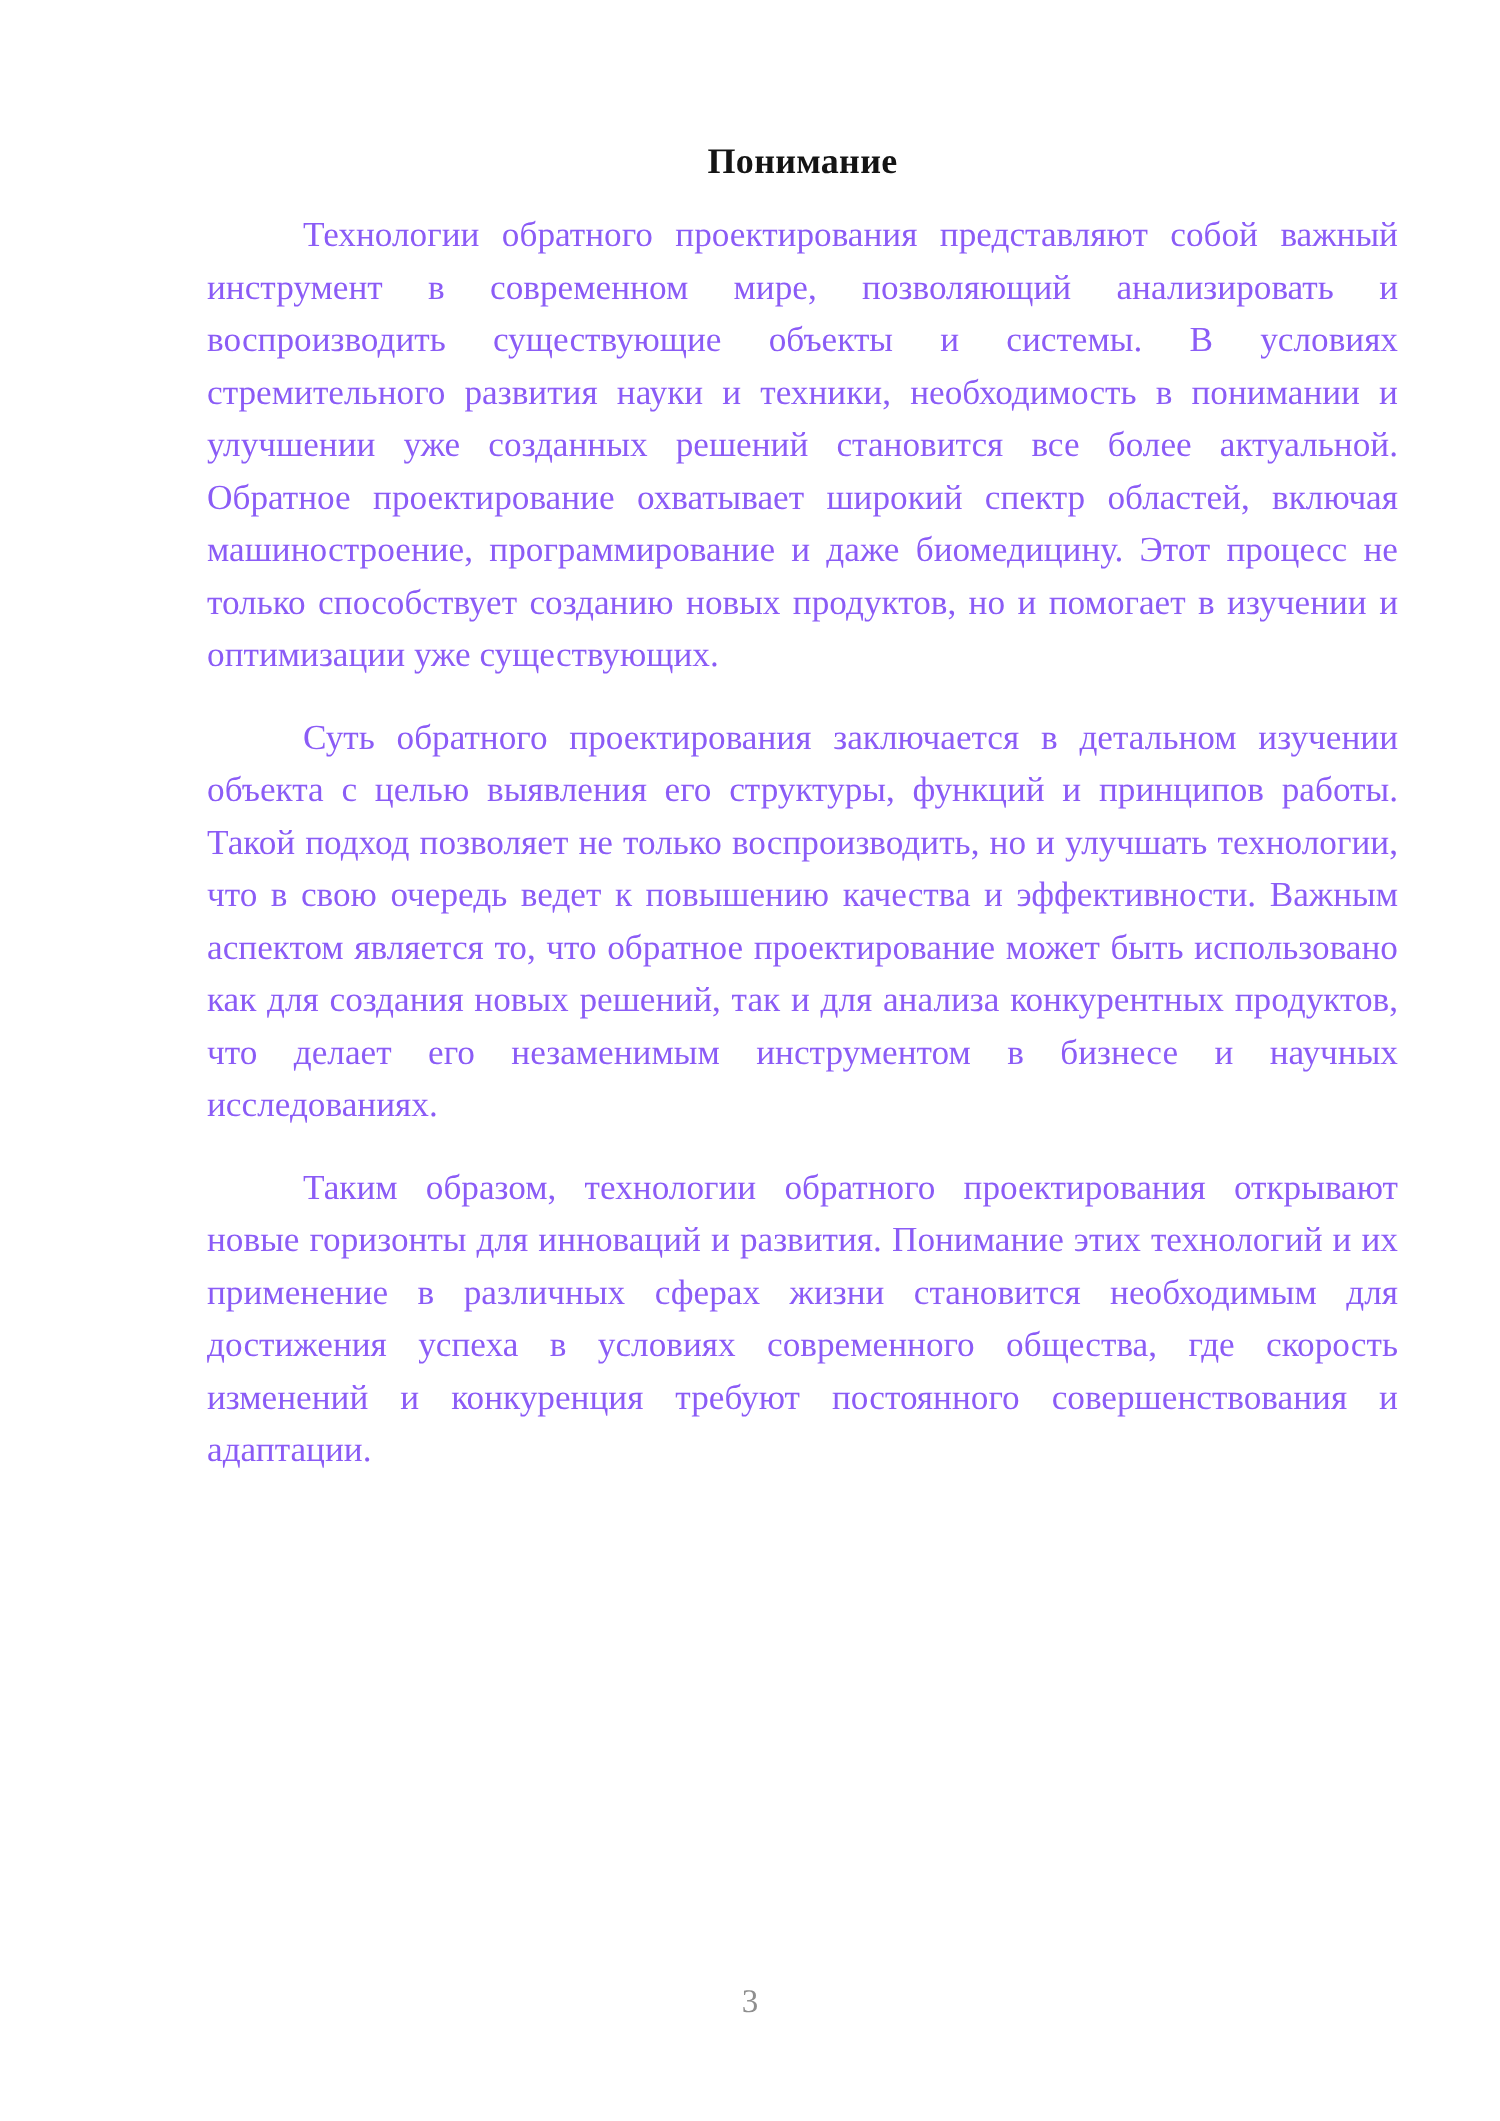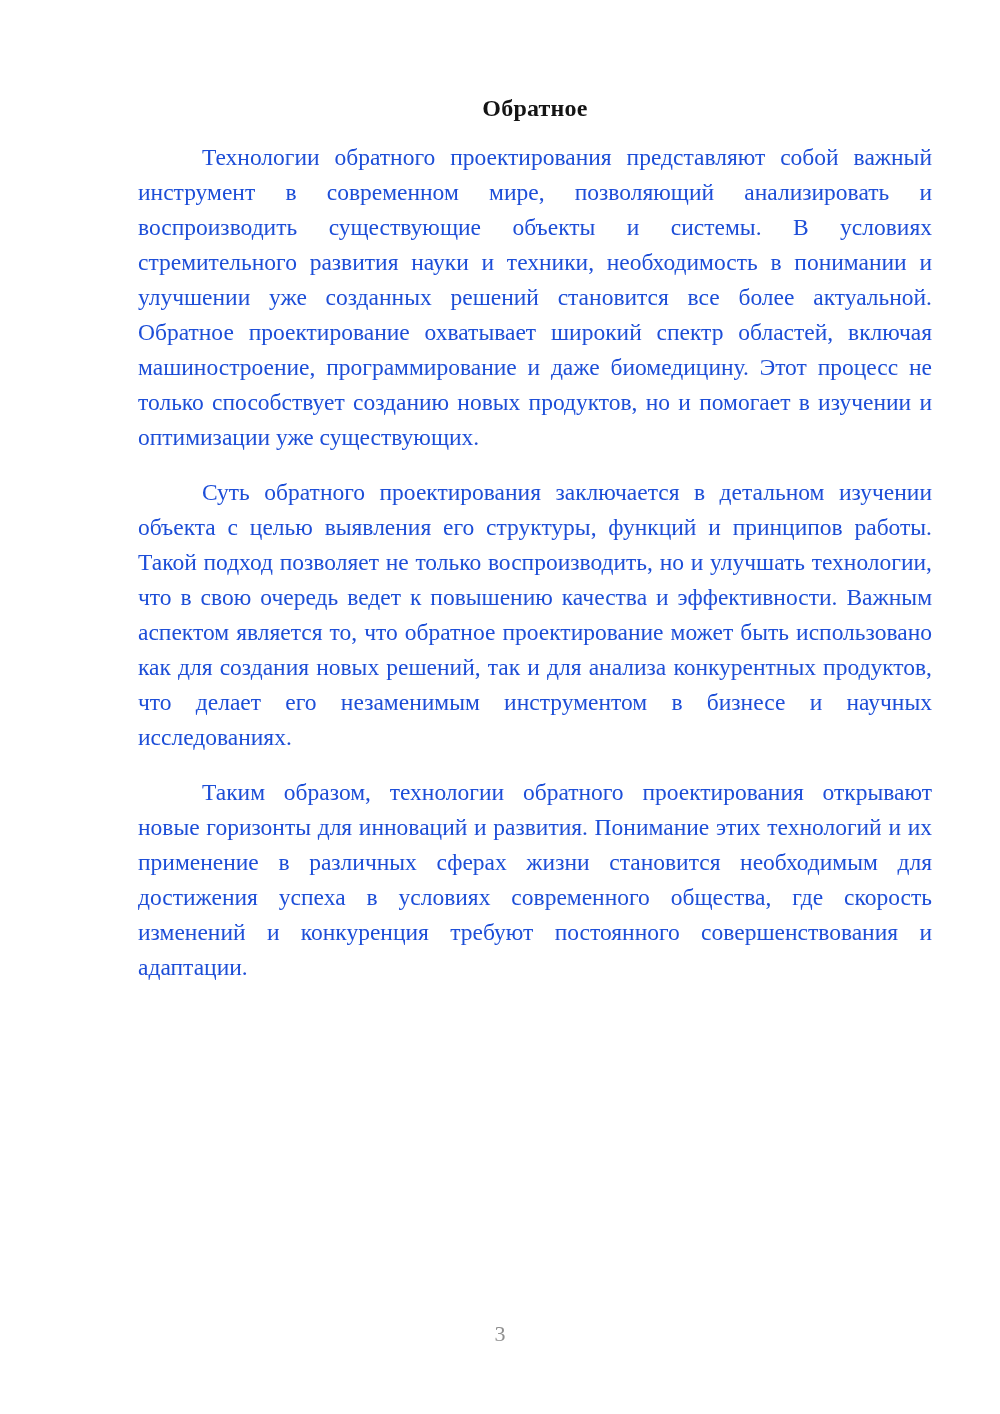--- a/index.html
+++ b/index.html
@@ -37,21 +37,21 @@
     color: #141414;
   }
 
   .para {
     margin: 0 0 20px 0;
     font-size: 23.5px;
     line-height: 35px;
     text-align: justify;
     text-justify: inter-word;
     text-indent: 64px;
-    color: #1d4ed8;
+    color: #8b5cf6;
     hyphens: none;
     -webkit-hyphens: none;
   }
 
   .para:last-of-type {
     margin-bottom: 12px;
   }
 
   .page-number {
     position: absolute;
@@ -65,21 +65,21 @@
     font-family: "Liberation Serif", "DejaVu Serif", serif;
   }
 </style>
 </head>
 <body>
 
 <div class="page">
 
   <div class="content">
 
-    <h1 class="doc-title">Обратное</h1>
+    <h1 class="doc-title">Понимание</h1>
 
     <p class="para">Технологии обратного проектирования представляют собой важный инструмент в современном мире, позволяющий анализировать и воспроизводить существующие объекты и системы. В условиях стремительного развития науки и техники, необходимость в понимании и улучшении уже созданных решений становится все более актуальной. Обратное проектирование охватывает широкий спектр областей, включая машиностроение, программирование и даже биомедицину. Этот процесс не только способствует созданию новых продуктов, но и помогает в изучении и оптимизации уже существующих.</p>
 
     <p class="para">Суть обратного проектирования заключается в детальном изучении объекта с целью выявления его структуры, функций и принципов работы. Такой подход позволяет не только воспроизводить, но и улучшать технологии, что в свою очередь ведет к повышению качества и эффективности. Важным аспектом является то, что обратное проектирование может быть использовано как для создания новых решений, так и для анализа конкурентных продуктов, что делает его незаменимым инструментом в бизнесе и научных исследованиях.</p>
 
     <p class="para">Таким образом, технологии обратного проектирования открывают новые горизонты для инноваций и развития. Понимание этих технологий и их применение в различных сферах жизни становится необходимым для достижения успеха в условиях современного общества, где скорость изменений и конкуренция требуют постоянного совершенствования и адаптации.</p>
 
   </div>
 
   <div class="page-number">3</div>

